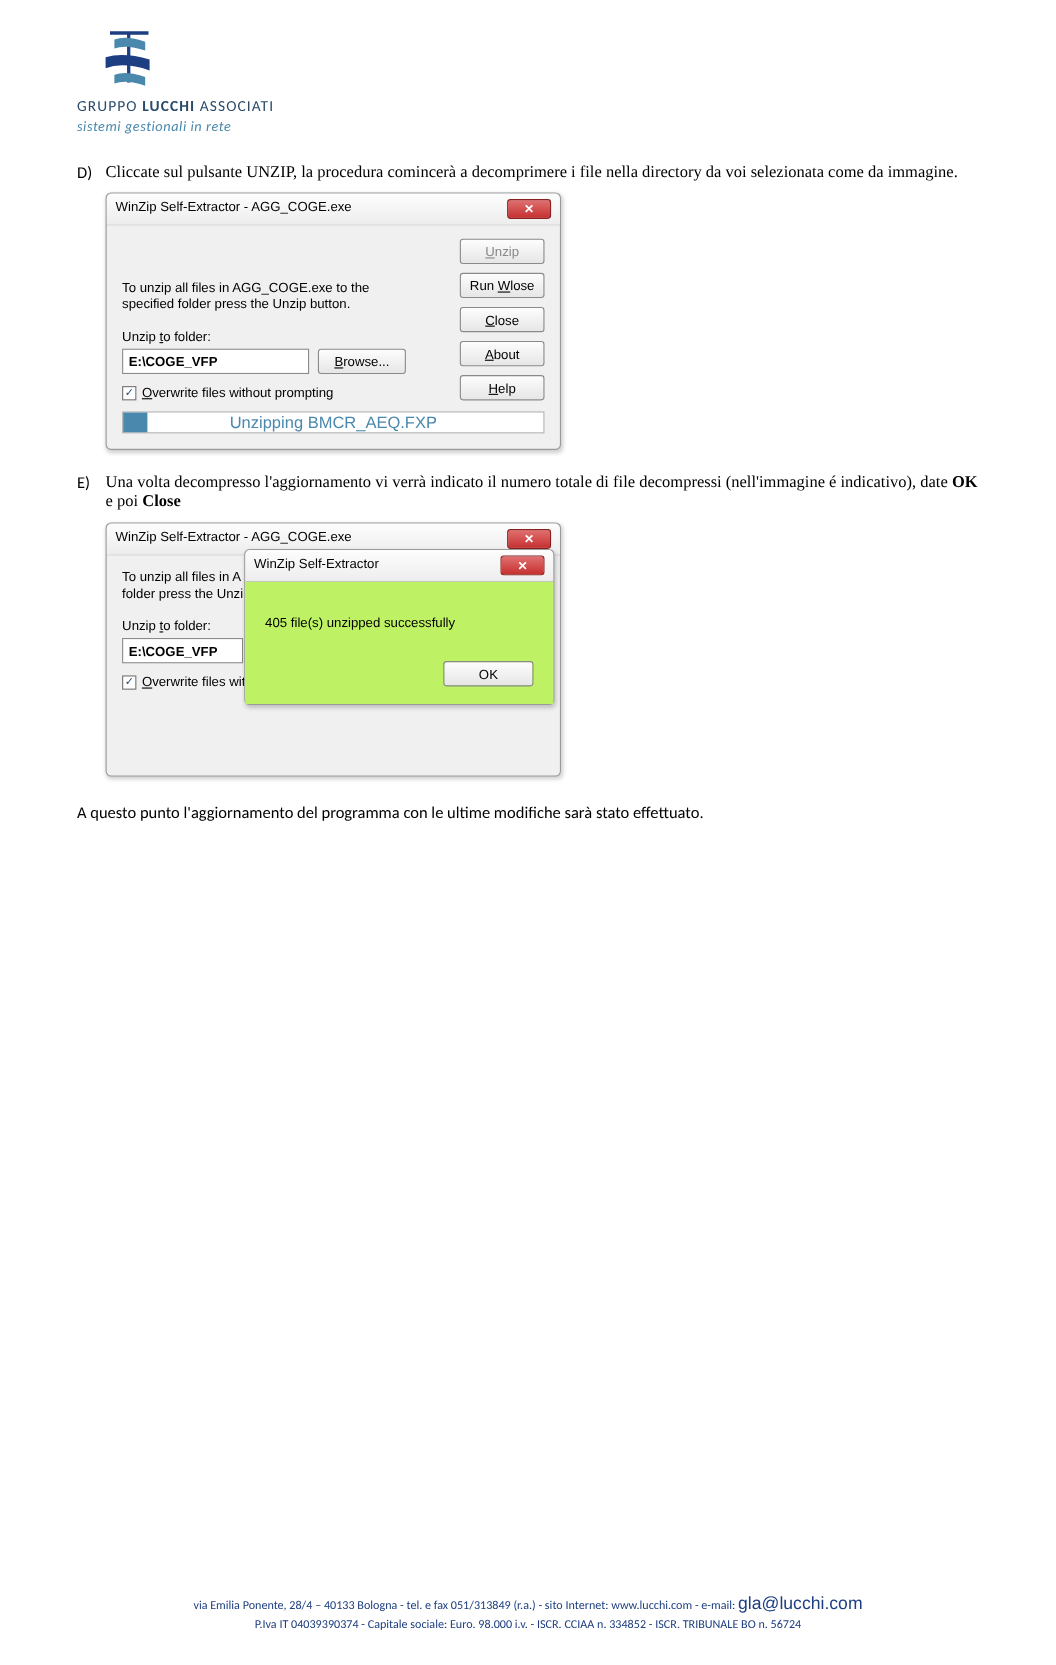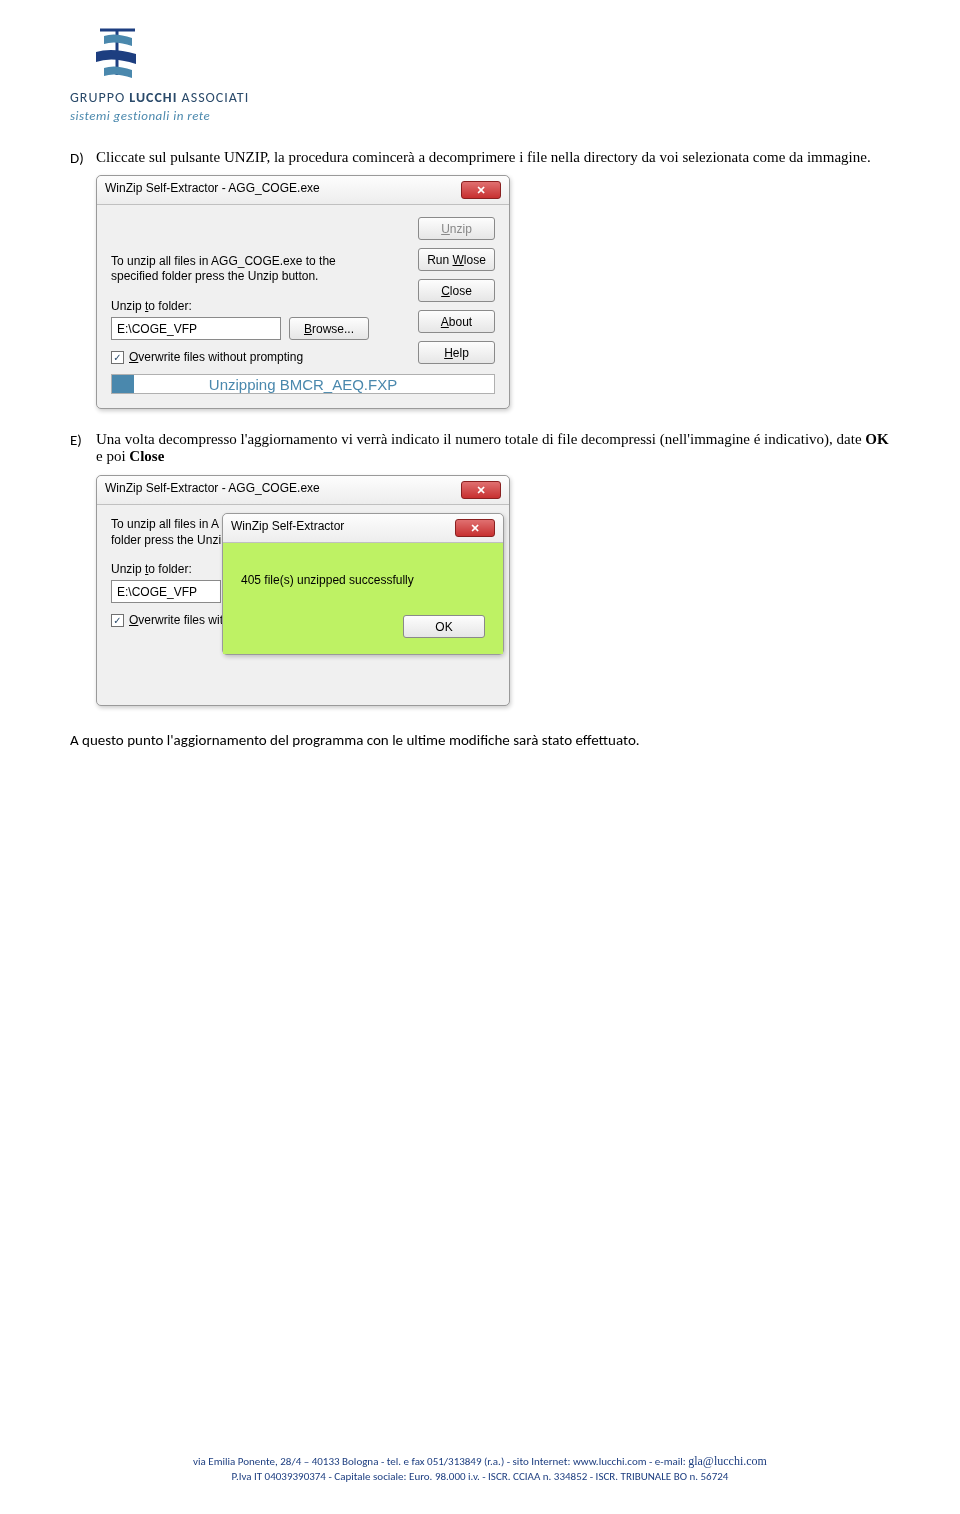--- a/index.html
+++ b/index.html
@@ -82,20 +82,21 @@
   }
   .win-btn.disabled { color: #888; }
   .inline-input {
     height: 23px;
     border: 1px solid #8a8a8a;
     background: #fff;
     padding: 0 5px;
     font-size: 12px;
     display: flex; align-items: center;
     width: 170px;
+    font-weight: bold;
   }
   .browse-row { display: flex; gap: 8px; align-items: center; margin-top: 4px; }
   .check-row { display: flex; align-items: center; margin-top: 10px; gap: 5px; }
   .check {
     width: 13px; height: 13px;
     border: 1px solid #707070; background: #fff;
     display: flex; align-items: center; justify-content: center;
     font-size: 10px; color: #2a4a6a;
   }
   .progress-area {
@@ -113,21 +114,21 @@
   }
   .progress-text {
     position: absolute; left: 0; right: 0; text-align: center;
     color: #4a88ad; font-size: 15px;
   }
   .underline { text-decoration: underline; }
 
   
   .alert-dlg {
     position: absolute;
-    top: 38px; left: 126px;
+    top: 24px; left: 126px;
     width: 282px;
     z-index: 10;
   }
   .alert-body {
     padding: 30px 18px 16px 18px;
     background: #bef264;
   }
   .alert-msg { margin-bottom: 28px; }
   .alert-btns { display: flex; justify-content: flex-end; }
 
@@ -138,21 +139,21 @@
   
   .footer {
     position: absolute;
     bottom: 30px;
     left: 0; right: 0;
     font-size: 11px;
     color: #1d3e80;
     text-align: center;
     line-height: 1.3;
   }
-  .footer .mail { font-family: Liberation Serif, serif; font-size: 12px; margin-top: 18px; }
+  .footer .mail { font-family: Liberation Sans, sans-serif; font-size: 16px; margin-top: 18px; }
 
 </style>
 </head>
 <body>
 
 <div class="logo">
   <svg width="210" height="90" viewBox="0 0 210 90">
     <g>
       <path d="M 30 10 L 65 10" stroke="#1d3e80" stroke-width="3" fill="none"></path>
       <path d="M 47 10 L 47 55" stroke="#1d3e80" stroke-width="3" fill="none"></path>

